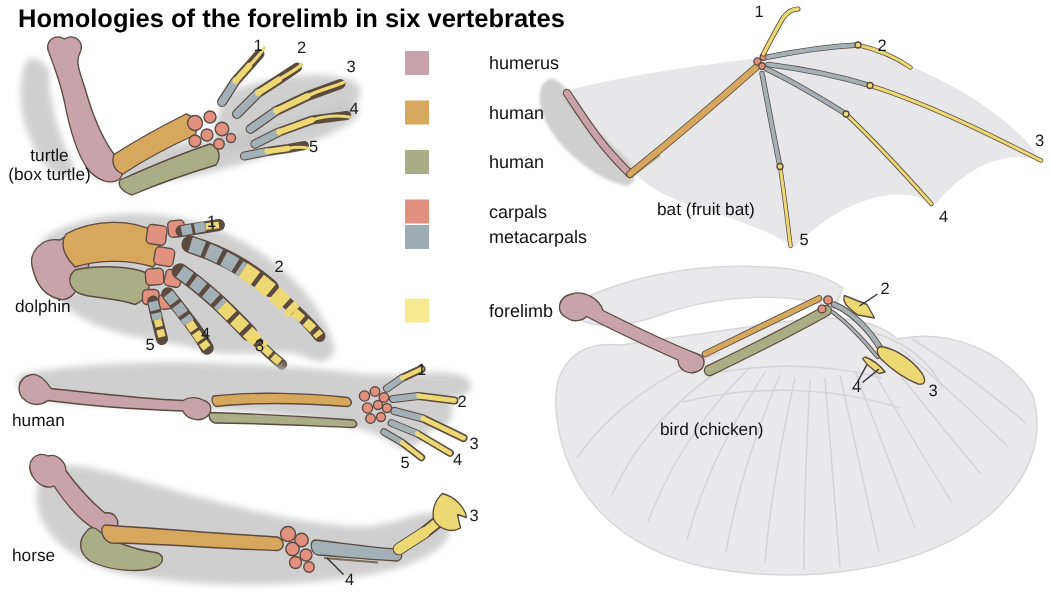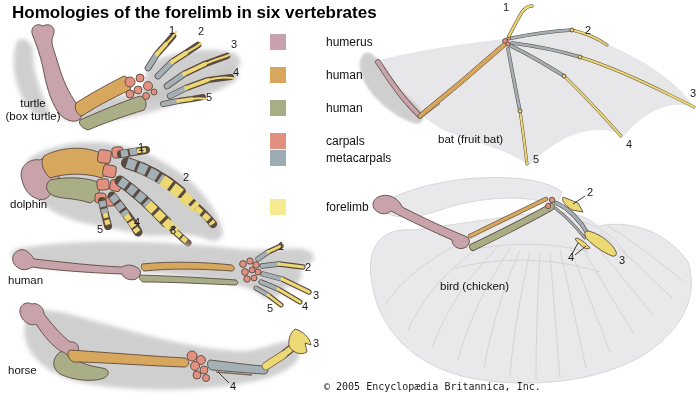--- a/index.html
+++ b/index.html
@@ -351,14 +351,13 @@
     <div class="legend-item" style="top:116px">
       <span class="swatch" style="background: rgb(157, 172, 178);"></span>
       <span class="legend-label">metacarpals</span>
     </div>
     <div class="legend-item" style="top:165px">
       <span class="swatch" style="background: rgb(245, 234, 143);"></span>
       <span class="legend-label">forelimb</span>
     </div>
   </div>
 
-  <div class="copyright">© 2005 Encyclopædia Britannica, Inc.</div>
 </div>
 
 </body></html>

